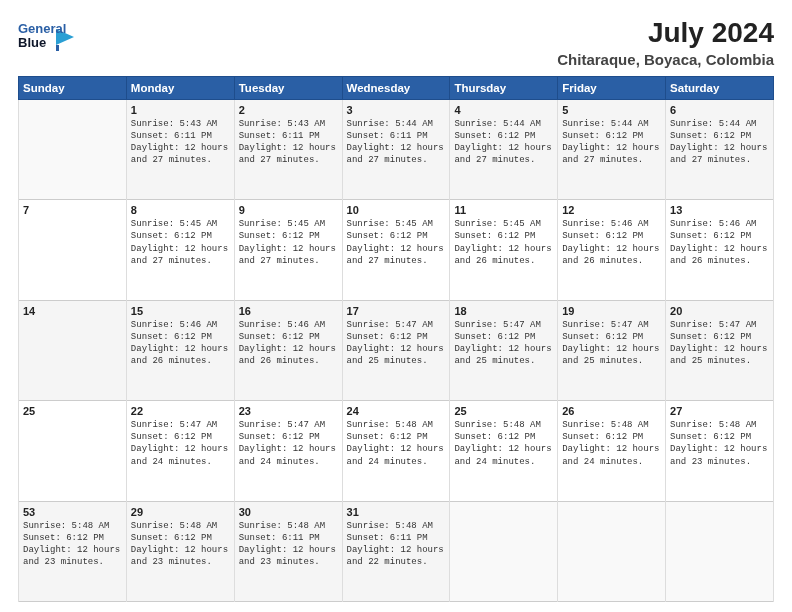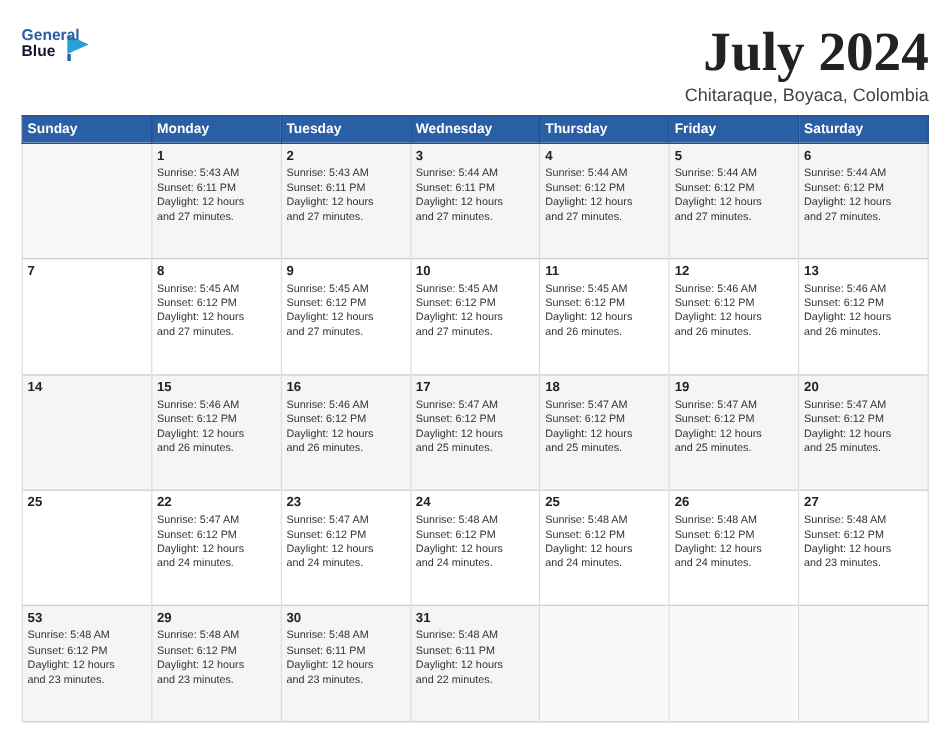--- a/index.html
+++ b/index.html
@@ -25,30 +25,30 @@
     }
     .logo {
       display: flex;
       align-items: flex-end;
       margin-top: 4px;
     }
     .title-block {
       text-align: right;
     }
     .main-title {
-      font-size: 46px;
+      font-size: 28px;
       font-weight: bold;
       color: #222;
       line-height: 1.1;
-      font-family: Liberation Serif, serif;
     }
     .subtitle {
       font-size: 15px;
       color: #444;
       margin-top: 2px;
+      font-weight: bold;
     }
     table {
       width: 100%;
       border-collapse: collapse;
       flex: 1;
       padding-left: 13px;
     }
     thead th {
       background: #2a5fa5;
       color: #fff;
@@ -80,20 +80,21 @@
     .day-number {
       font-size: 11px;
       font-weight: bold;
       display: block;
       margin-bottom: 2px;
     }
     .day-info {
       font-size: 9px;
       color: #333;
       line-height: 1.35;
+      font-family: Liberation Mono, monospace;
     }
     .empty-cell {
       background: #f9f9f9;
     }
   </style>
 </head>
 <body>
 
 <div class="page">
   <div class="header">

